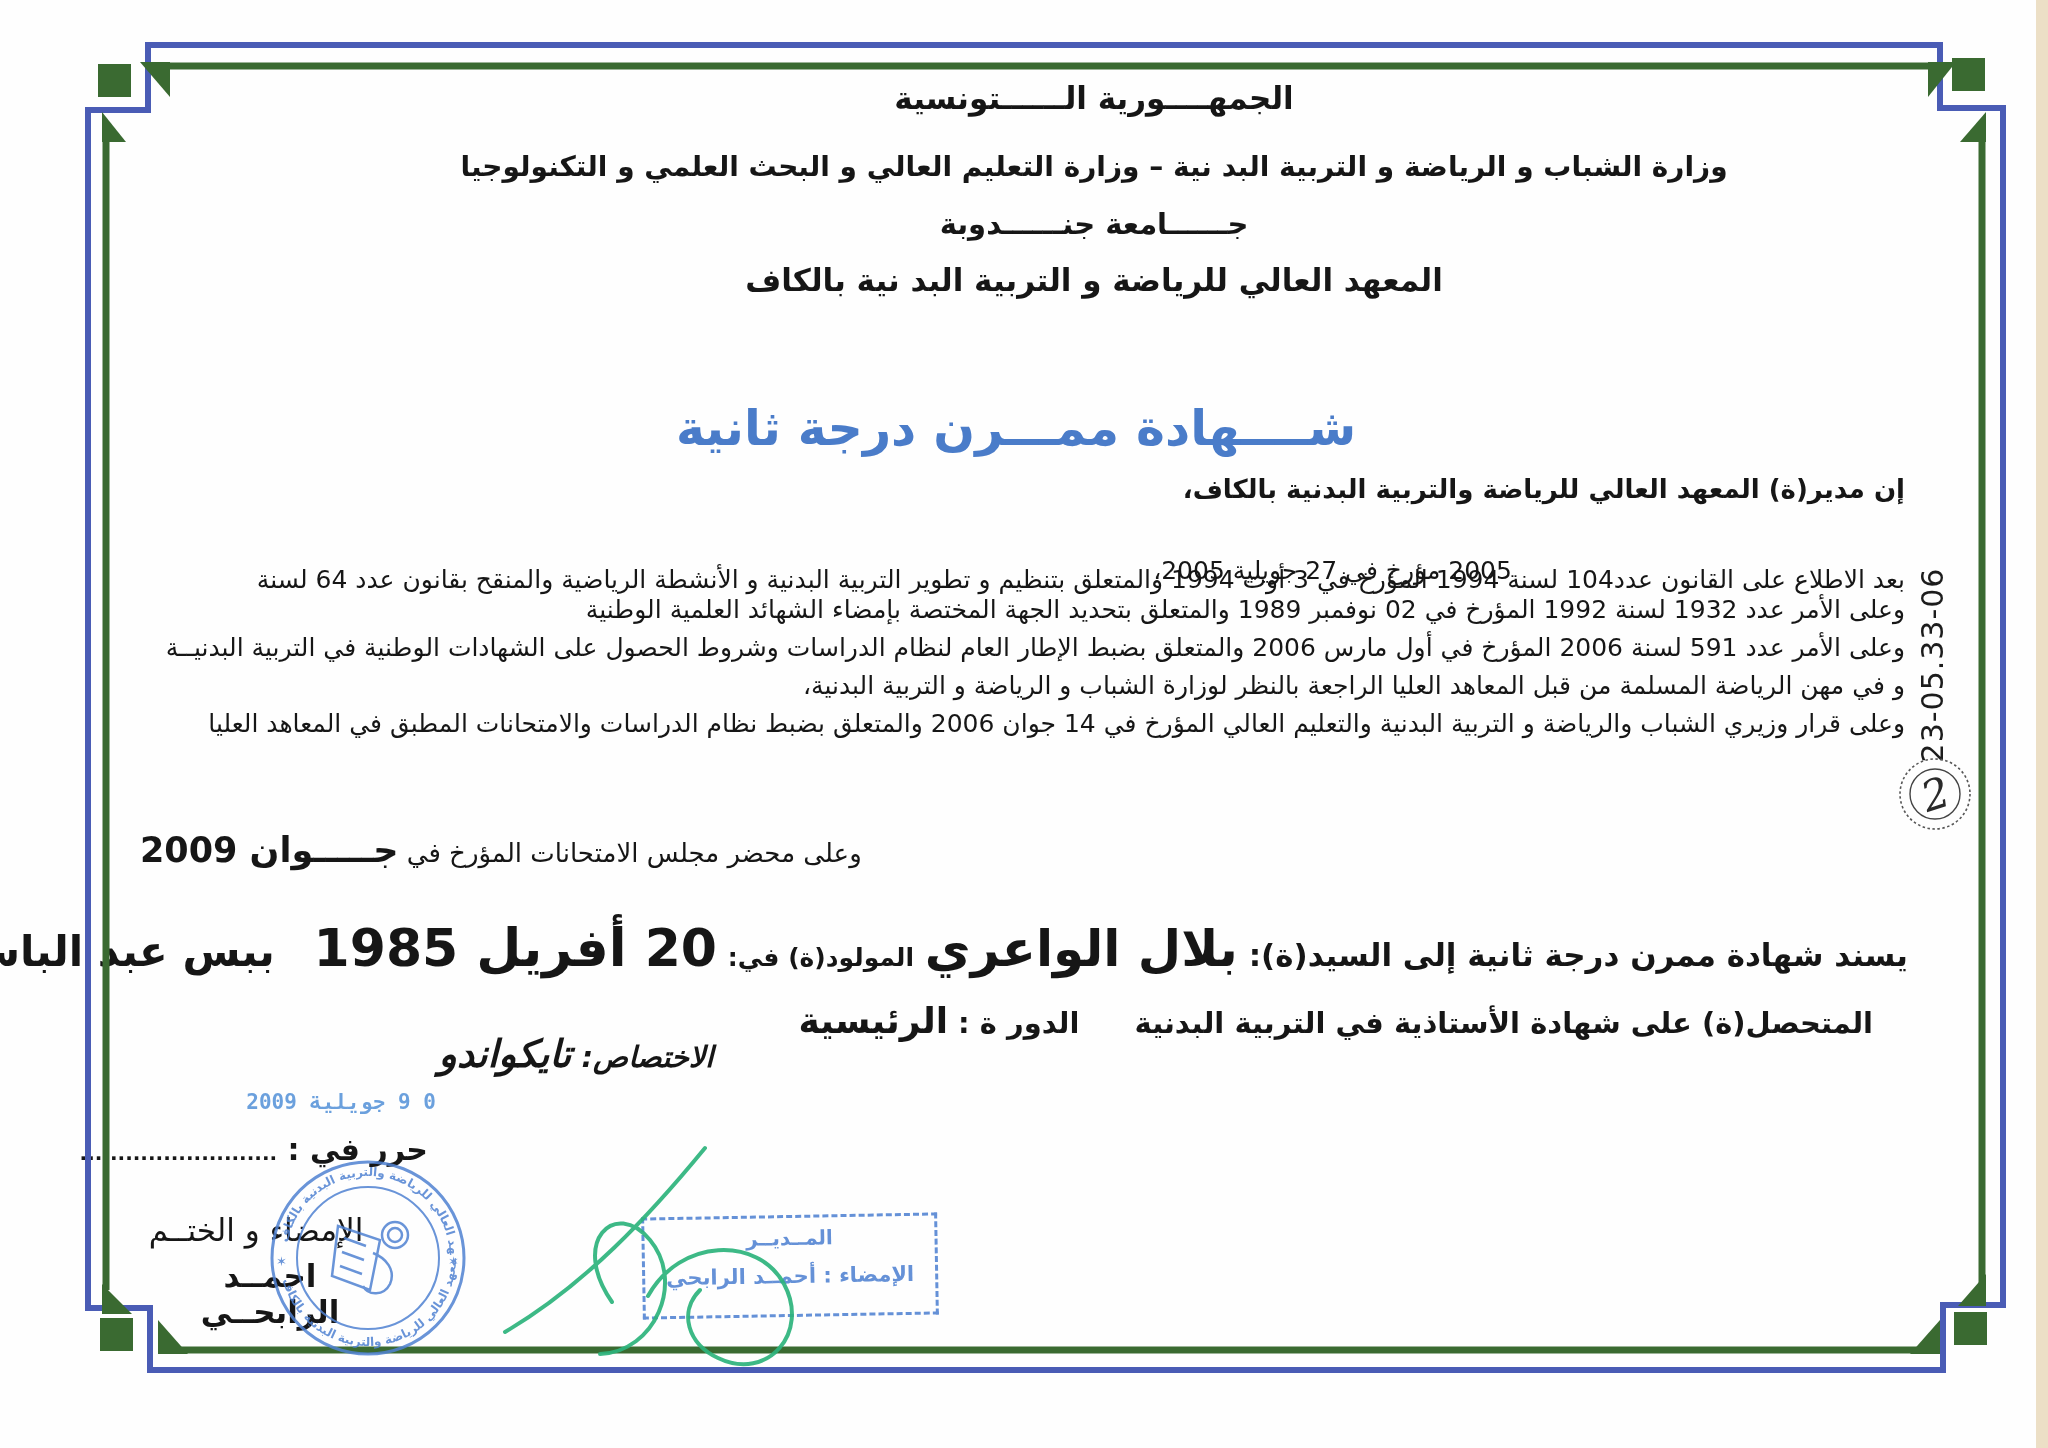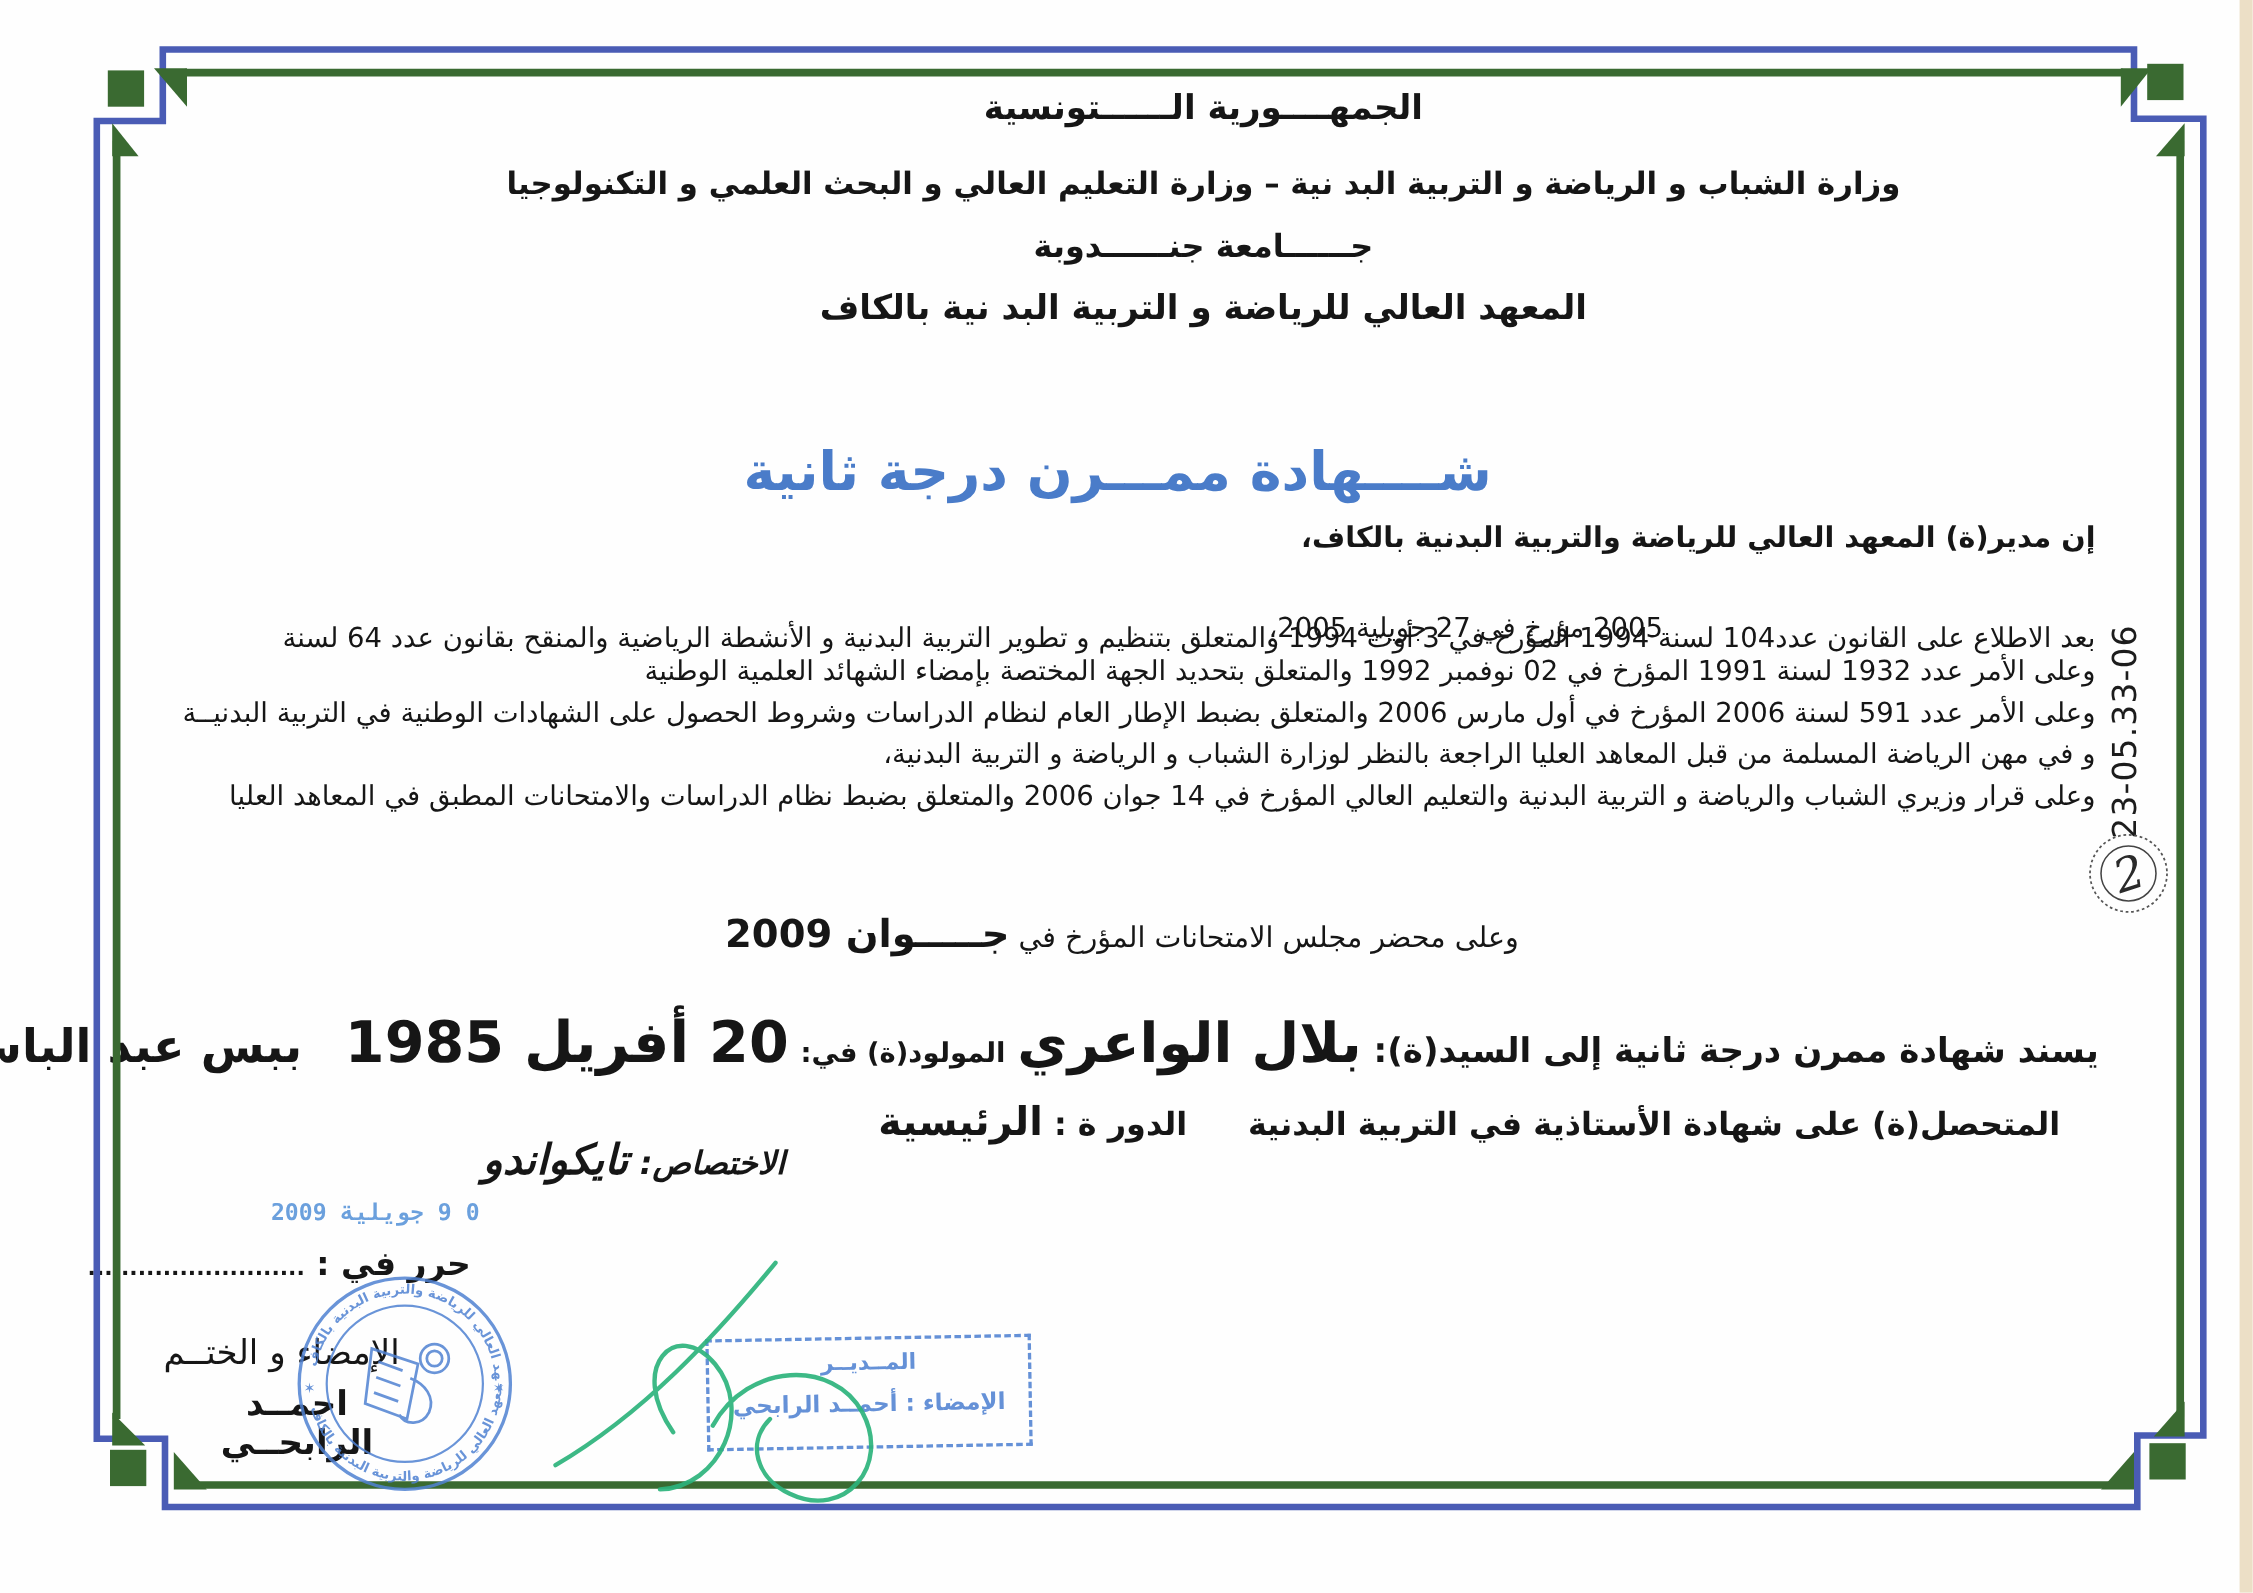--- a/index.html
+++ b/index.html
@@ -29,21 +29,21 @@
   .p-intro { top:474px; font-size:26px; font-weight:bold; padding-left:0; }
   .p-line  { font-size:25px; white-space:nowrap; }
   .p-l0 { top:517px;margin-top:48px; }
   .p-l1 { top:556px; text-align:center; padding-left:620px; }
   .p-l2 { top:595px; }
   .p-l3 { top:633px; }
   .p-l4 { top:671px; padding-left:0; }
   .p-l5 { top:709px; }
   .p-l6 { top:747px; padding-left:60px; }
 
-  .minutes { top:830px; left:140px; right:148px; text-align:center; font-size:26px; }
+  .minutes { top:830px; left:140px; right:148px; text-align:left; font-size:26px; }
   .minutes .m-date { font-size:35px; font-weight:bold; }
 
   .award { top:918px; left:118px; right:140px; text-align:right;
     white-space:nowrap; font-size:31px; font-weight:bold; }
   .award .a-name  { font-size:50px; }
   .award .a-born  { font-size:25px; font-weight:bold; }
   .award .a-birth { font-size:52px; }
   .award .a-place { font-size:42px; padding-right:28px; }
 
   .qualif { top:1000px; left:140px; right:175px; text-align:right;
@@ -85,21 +85,21 @@
   <div class="abs ctr hdr h-country">الجمهــــورية الــــــتونسية</div>
   <div class="abs ctr hdr h-ministry">وزارة الشباب و الرياضة و التربية البد نية – وزارة التعليم العالي و البحث العلمي و التكنولوجيا</div>
   <div class="abs ctr hdr h-univ">جــــــامعة جنــــــدوبة</div>
   <div class="abs ctr hdr h-inst">المعهد العالي للرياضة و التربية البد نية بالكاف</div>
 
   <div class="abs ctr doc-title">شــــهادة ممـــرن درجة ثانية</div>
 
   <div class="abs preamble p-intro">إن مدير(ة) المعهد العالي للرياضة والتربية البدنية بالكاف،</div>
   <div class="abs preamble p-line p-l0">بعد الاطلاع على القانون عدد104 لسنة 1994 المؤرخ في 3 أوت 1994 والمتعلق بتنظيم و تطوير التربية البدنية و الأنشطة الرياضية والمنقح بقانون عدد 64 لسنة</div>
   <div class="abs preamble p-line p-l1">2005 مؤرخ في 27 جويلية 2005،</div>
-  <div class="abs preamble p-line p-l2">وعلى الأمر عدد  1932 لسنة 1991 المؤرخ في 02 نوفمبر 1992 والمتعلق بتحديد الجهة المختصة بإمضاء الشهائد العلمية الوطنية</div>
+  <div class="abs preamble p-line p-l2">وعلى الأمر عدد  1932 لسنة 1992 المؤرخ في 02 نوفمبر 1989 والمتعلق بتحديد الجهة المختصة بإمضاء الشهائد العلمية الوطنية</div>
   <div class="abs preamble p-line p-l3">وعلى الأمر عدد 591 لسنة 2006 المؤرخ في أول مارس 2006 والمتعلق بضبط الإطار العام لنظام الدراسات وشروط الحصول على الشهادات الوطنية في التربية البدنيــة</div>
   <div class="abs preamble p-line p-l4">و في مهن الرياضة المسلمة من قبل المعاهد العليا الراجعة بالنظر لوزارة الشباب و الرياضة و التربية البدنية،</div>
   <div class="abs preamble p-line p-l5">وعلى قرار وزيري الشباب والرياضة و التربية البدنية والتعليم العالي المؤرخ في 14 جوان 2006 والمتعلق بضبط نظام الدراسات والامتحانات المطبق في المعاهد العليا</div>
 
   <div class="abs minutes">
     <span>وعلى محضر مجلس الامتحانات المؤرخ في</span>
     <span class="m-date">جـــــوان 2009</span>
   </div>
 
   <div class="abs award">

